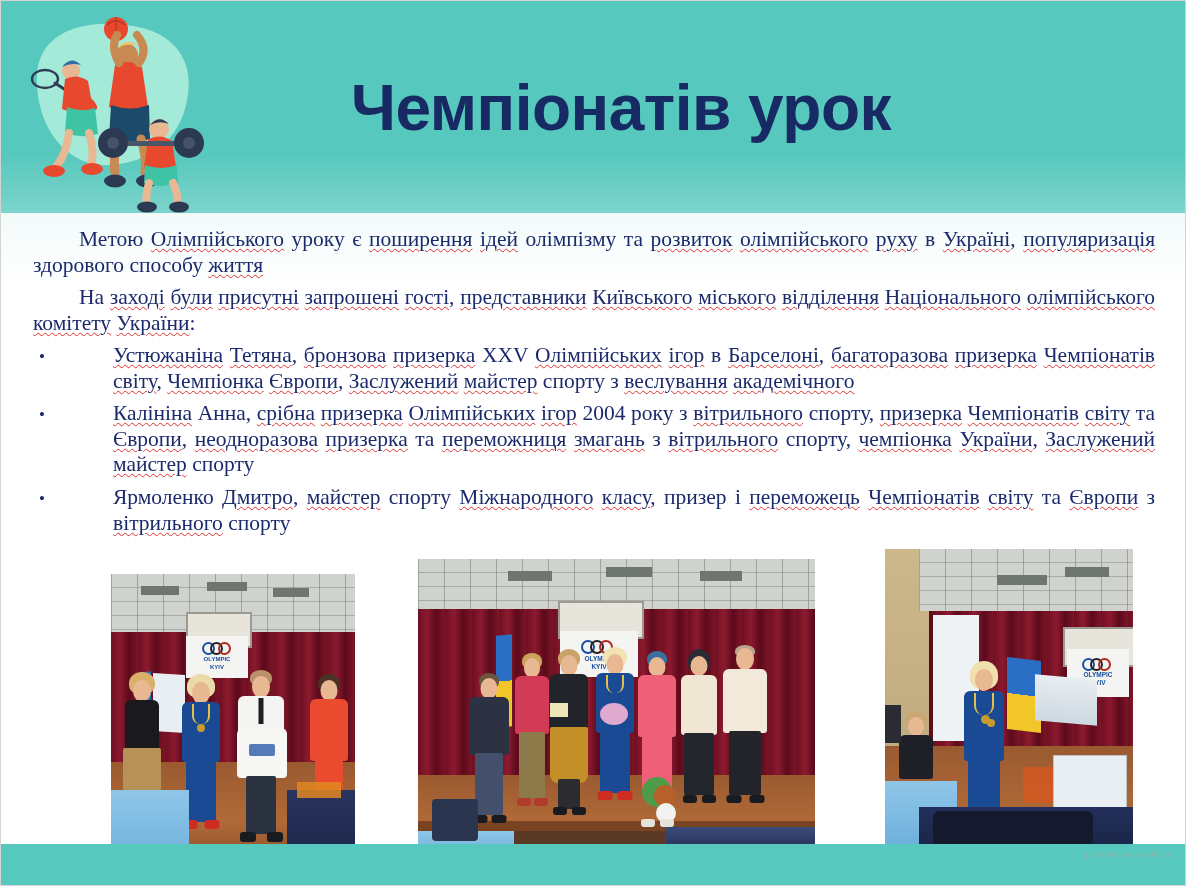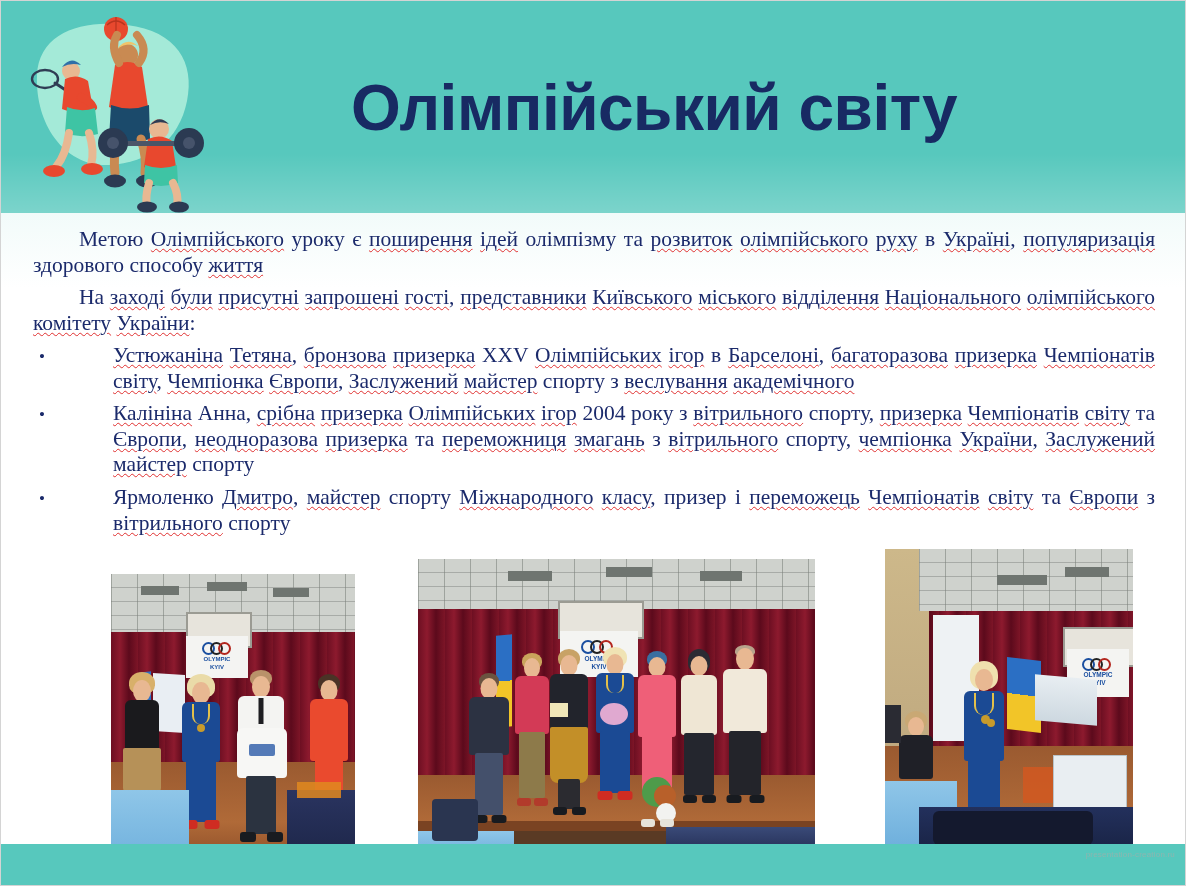--- a/index.html
+++ b/index.html
@@ -200,21 +200,21 @@
         <circle cx="104" cy="138" r="6" fill="#46536b"></circle>
         <circle cx="180" cy="138" r="6" fill="#46536b"></circle>
         <path d="M136 160 q16 6 32 0 l1 18 q-17 6 -34 0 Z" fill="#3ec4a4"></path>
         <path d="M140 178 q-4 14 -2 22" stroke="#e8b892" stroke-width="8" stroke-linecap="round" fill="none"></path>
         <path d="M164 178 q6 12 4 22" stroke="#e8b892" stroke-width="8" stroke-linecap="round" fill="none"></path>
         <ellipse cx="138" cy="202" rx="10" ry="5.5" fill="#2b3a52"></ellipse>
         <ellipse cx="170" cy="202" rx="10" ry="5.5" fill="#2b3a52"></ellipse>
       </g>
     </svg>
 
-    <div class="page-title">Олімпійський світу</div>
+    <div class="page-title">Чемпіонатів урок</div>
   </div>
 
   <div class="body-area">
     <div class="para" id="p1-host" style="top:14px;"><span class="ind"></span><span id="p1-runs"><span>Метою </span><span class="sq">Олімпійського</span><span> уроку є </span><span class="sq">поширення</span><span> </span><span class="sq">ідей</span><span> олімпізму та </span><span class="sq">розвиток</span><span> </span><span class="sq">олімпійського</span><span> </span><span class="sq">руху</span><span> в </span><span class="sq">Україні</span><span>, </span><span class="sq">популяризація</span><span> здорового способу </span><span class="sq">життя</span></span></div>
     <div class="para" id="p2-host" style="top:72px;"><span class="ind"></span><span id="p2-runs"><span>На </span><span class="sq">заході</span><span> </span><span class="sq">були</span><span> </span><span class="sq">присутні</span><span> </span><span class="sq">запрошені</span><span> </span><span class="sq">гості</span><span>, </span><span class="sq">представники</span><span> </span><span class="sq">Київського</span><span> </span><span class="sq">міського</span><span> </span><span class="sq">відділення</span><span> </span><span class="sq">Національного</span><span> </span><span class="sq">олімпійського</span><span> </span><span class="sq">комітету</span><span> </span><span class="sq">України</span><span>:</span></span></div>
 
     <div class="bullet-row" style="top:130px;">
       <span class="dot">•</span>
       <span class="btext" id="b1-runs"><span class="sq">Устюжаніна</span><span> </span><span class="sq">Тетяна</span><span>, </span><span class="sq">бронзова</span><span> </span><span class="sq">призерка</span><span> XXV </span><span class="sq">Олімпійських</span><span> </span><span class="sq">ігор</span><span> в </span><span class="sq">Барселоні</span><span>, </span><span class="sq">багаторазова</span><span> </span><span class="sq">призерка</span><span> </span><span class="sq">Чемпіонатів</span><span> </span><span class="sq">світу</span><span>, </span><span class="sq">Чемпіонка</span><span> </span><span class="sq">Європи</span><span>, </span><span class="sq">Заслужений</span><span> </span><span class="sq">майстер</span><span> спорту з </span><span class="sq">веслування</span><span> </span><span class="sq">академічного</span></span>
     </div>

